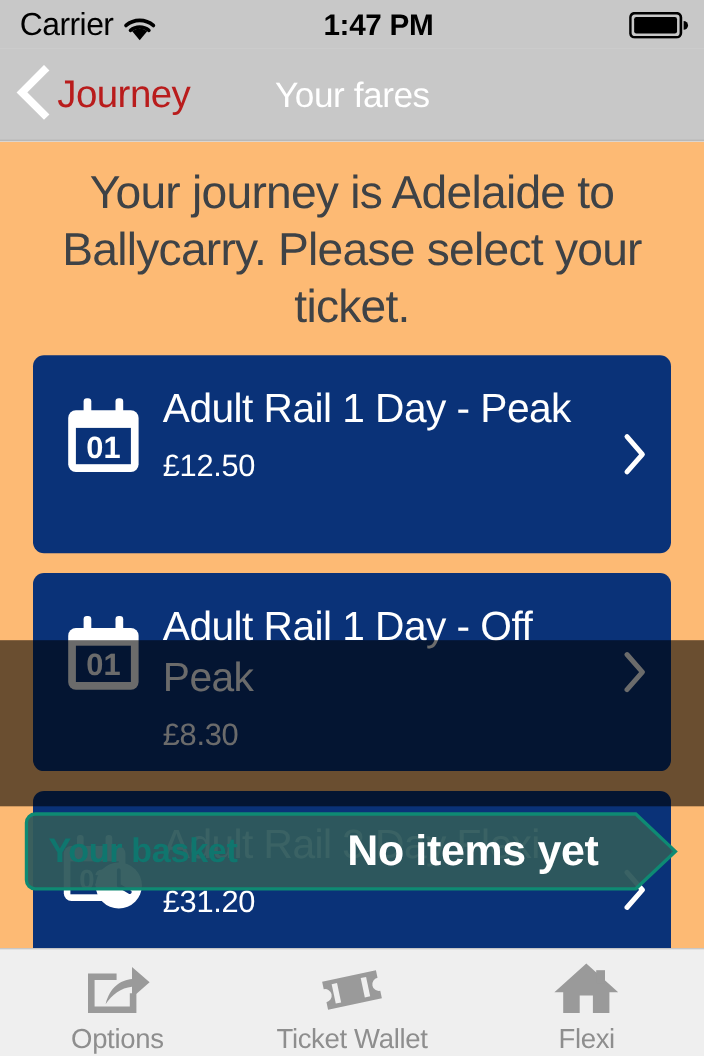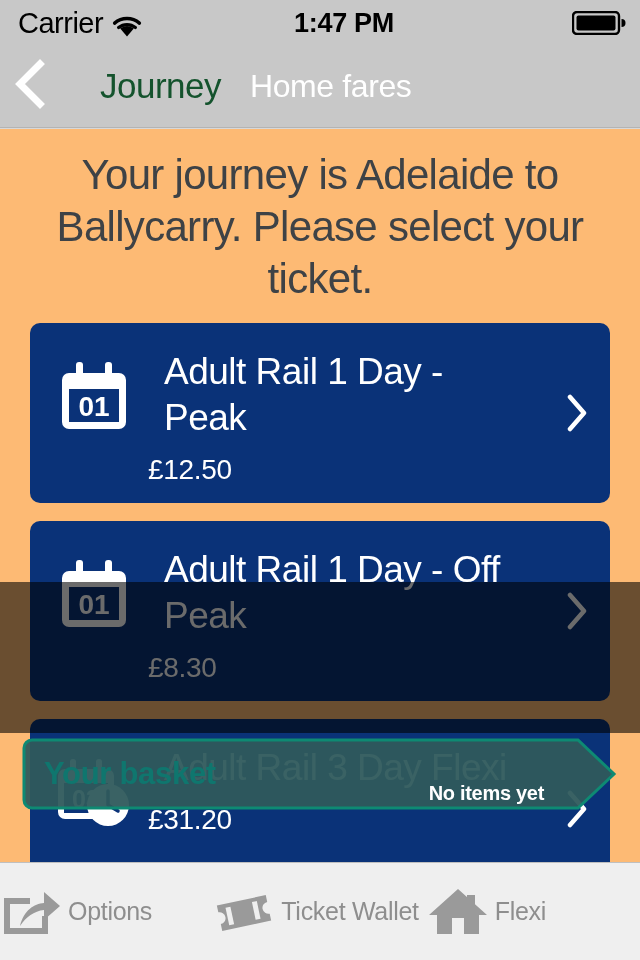--- a/index.html
+++ b/index.html
@@ -30,21 +30,21 @@
   
   .navbar {
     position:absolute; top:44px; left:0; width:640px; height:84px;
     background:#c8c8c8; border-bottom:1px solid #b4b4b4;
   }
   .nav-back {
     position:absolute; left:12px; top:0; height:84px;
     display:flex; align-items:center; gap:6px;
   }
   .nav-back-label {
-    font-size:35px; color:#14532d; letter-spacing:-0.5px;margin-left:48px;
+    font-size:35px; color:#b91c1c; letter-spacing:-0.5px;
   }
   .nav-title {
     position:absolute; left:250px; top:0; height:84px;
     display:flex; align-items:center;
     font-size:32px; color:#ffffff; letter-spacing:-0.4px;
   }
 
   
   .content {
     position:absolute; top:129px; left:0; width:640px; height:733px;
@@ -68,21 +68,20 @@
   }
   .card-icon {
     position:absolute; left:26px; top:36px; width:76px; height:76px;
   }
   .card-text {
     position:absolute; left:118px; top:26px; right:80px;
   }
   .card-title {
     font-size:37px; line-height:46px; letter-spacing:-0.5px;
     color:#ffffff;
-    margin-left:16px;
   }
   .card-price {
     margin-top:13px;
     font-size:28px; letter-spacing:-0.3px; color:#ffffff;
   }
   .card-chev {
     position:absolute; right:22px; top:0; height:180px;
     display:flex; align-items:center;
   }
 
@@ -102,32 +101,32 @@
     filter:drop-shadow(0 0 0 rgba(0,0,0,0));
   }
   .basket-label {
     position:absolute; left:22px; top:0; height:72px;
     display:flex; align-items:center;
     font-size:31px; font-weight:bold; color:#0f766e; letter-spacing:-0.3px;
   }
   .basket-status {
     position:absolute; right:74px; top:0; height:72px;
     display:flex; align-items:center;
-    font-size:20px; font-weight:bold; color:#ffffff; letter-spacing:-0.3px;margin-top:19px;
+    font-size:39px; font-weight:bold; color:#ffffff; letter-spacing:-0.3px;
   }
 
   
   .tabbar {
     position:absolute; left:0; top:862px; width:640px; height:98px;
     background:#efefef; border-top:1px solid #bfbfbf;
     display:flex;
   }
   .tab {
-    flex:1; display:flex; flex-direction:row;
-    align-items:center; justify-content:flex-start; gap:6px;
+    flex:1; display:flex; flex-direction:column;
+    align-items:center; justify-content:flex-end; gap:6px;
   }
   .tab-label {
     font-size:25px; color:#8e8e8e; letter-spacing:-0.3px;
   }
   .tab-icon { height:52px; display:flex; align-items:flex-end; }
 </style>
 </head>
 <body>
 
 <div id="screen">
@@ -153,21 +152,21 @@
 
   <div class="navbar">
     <div class="nav-back">
       <span>
         <svg width="34" height="50" viewBox="0 0 34 50">
           <path d="M28 5 L8 25 L28 45" stroke="#ffffff" stroke-width="7" fill="none" stroke-linecap="square" stroke-linejoin="miter"></path>
         </svg>
       </span>
       <span class="nav-back-label">Journey</span>
     </div>
-    <div class="nav-title">Home fares</div>
+    <div class="nav-title">Your fares</div>
   </div>
 
   <div class="content">
 
     <div class="heading">Your journey is Adelaide to Ballycarry. Please select your ticket.</div>
 
     <div class="card">
       <div class="card-icon">
         <svg width="76" height="76" viewBox="0 0 76 76">
           <rect x="6" y="14" width="64" height="56" rx="7" fill="#ffffff"></rect>

